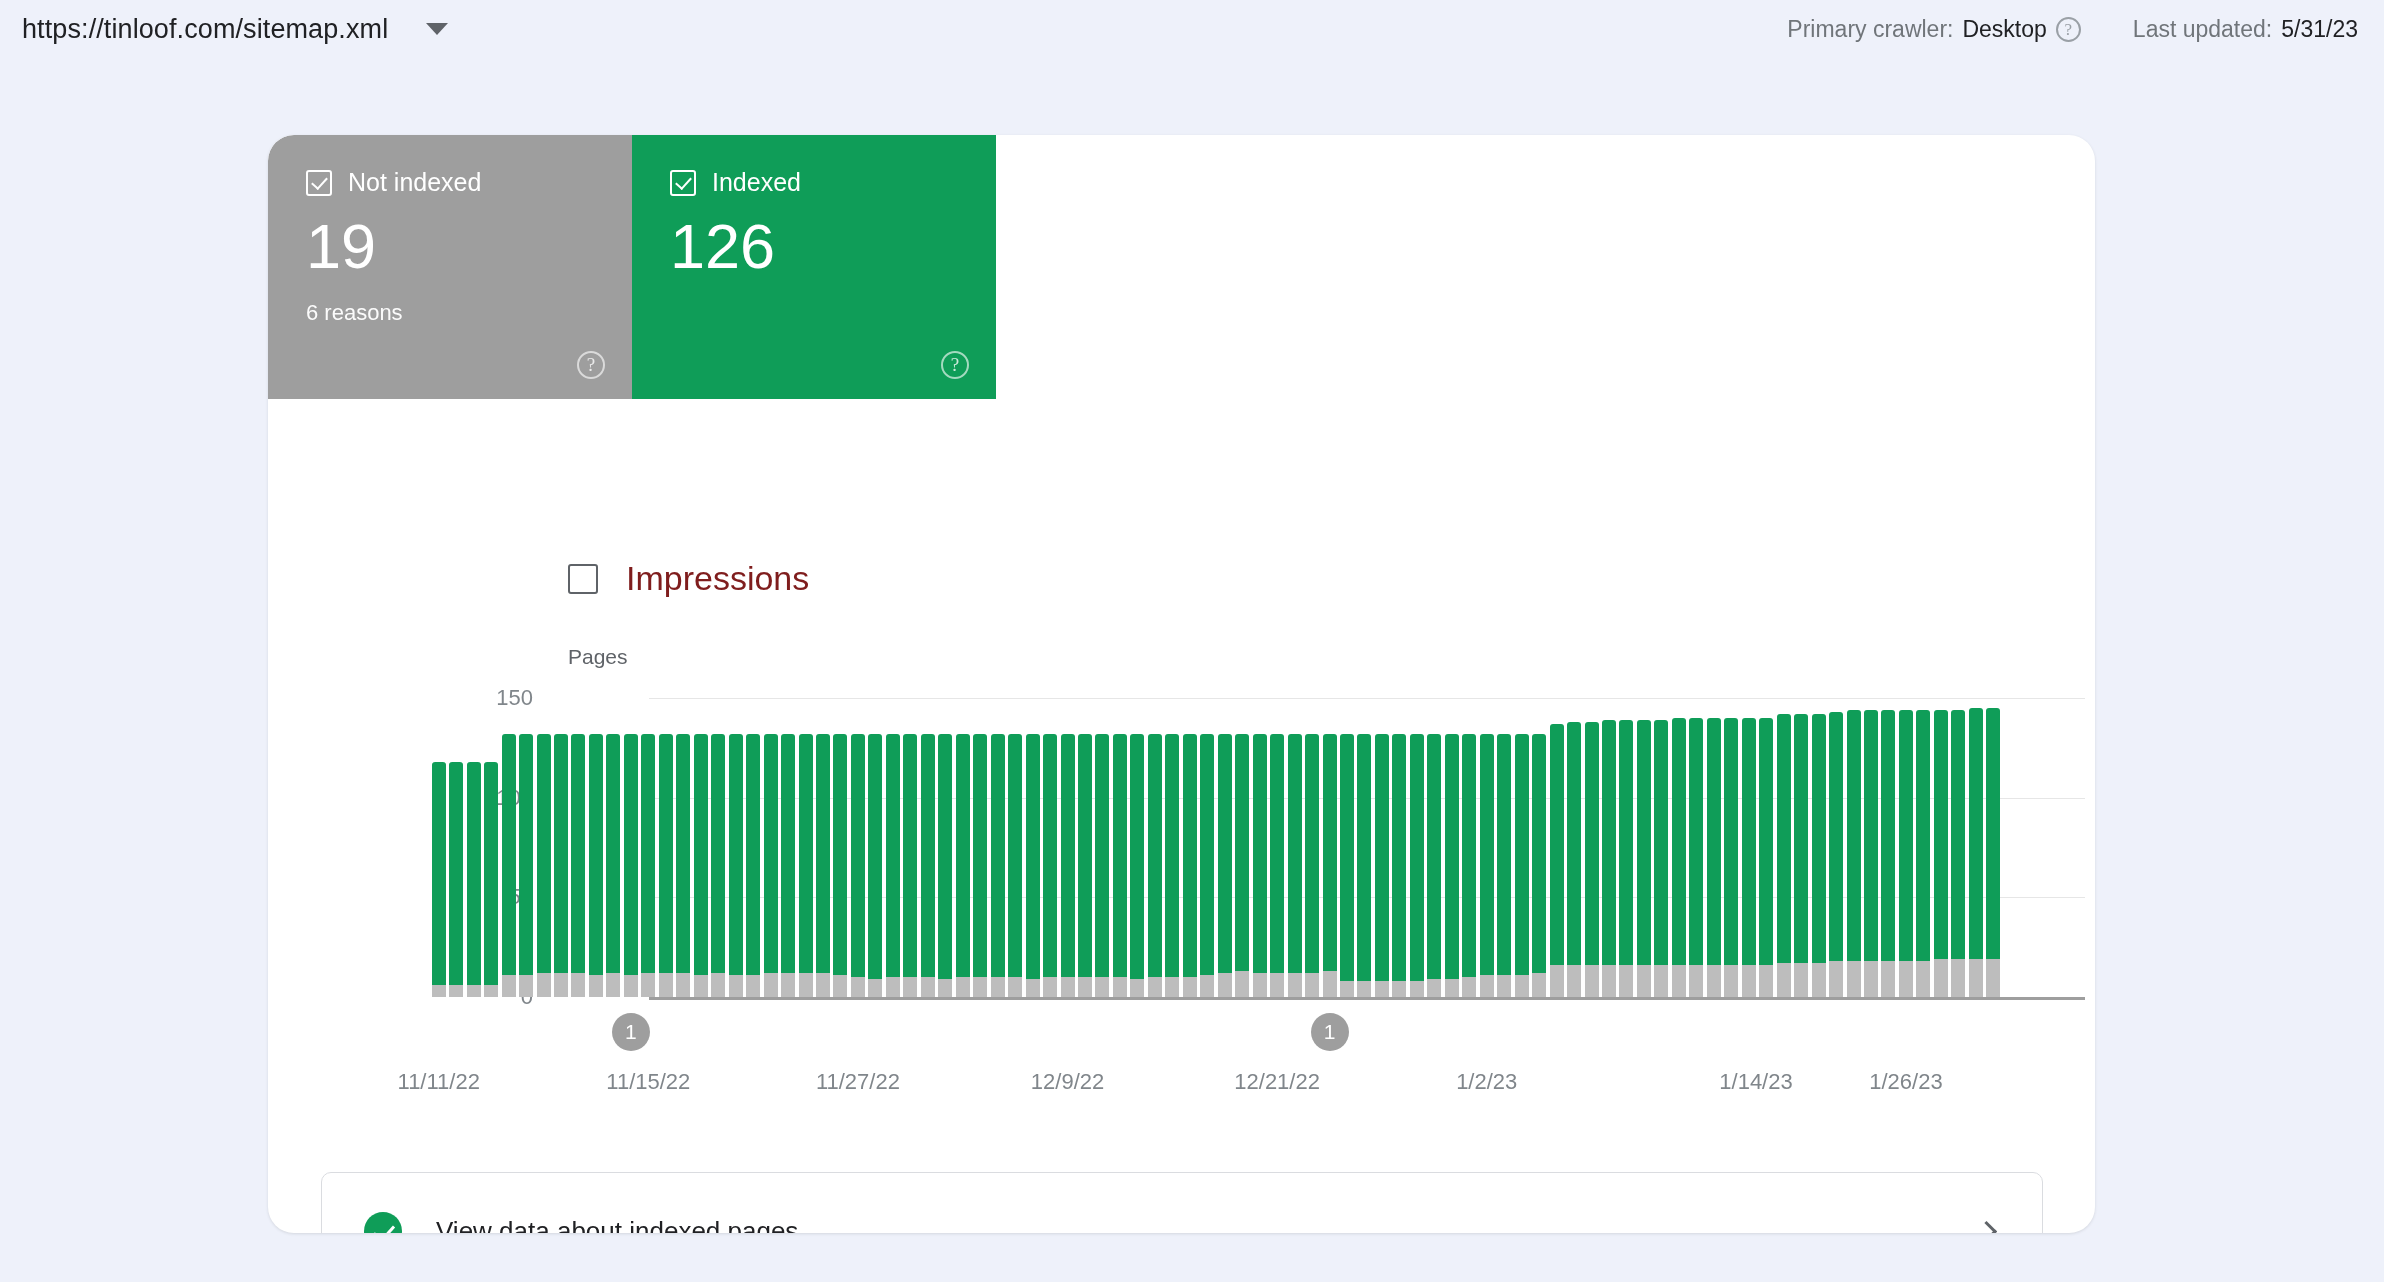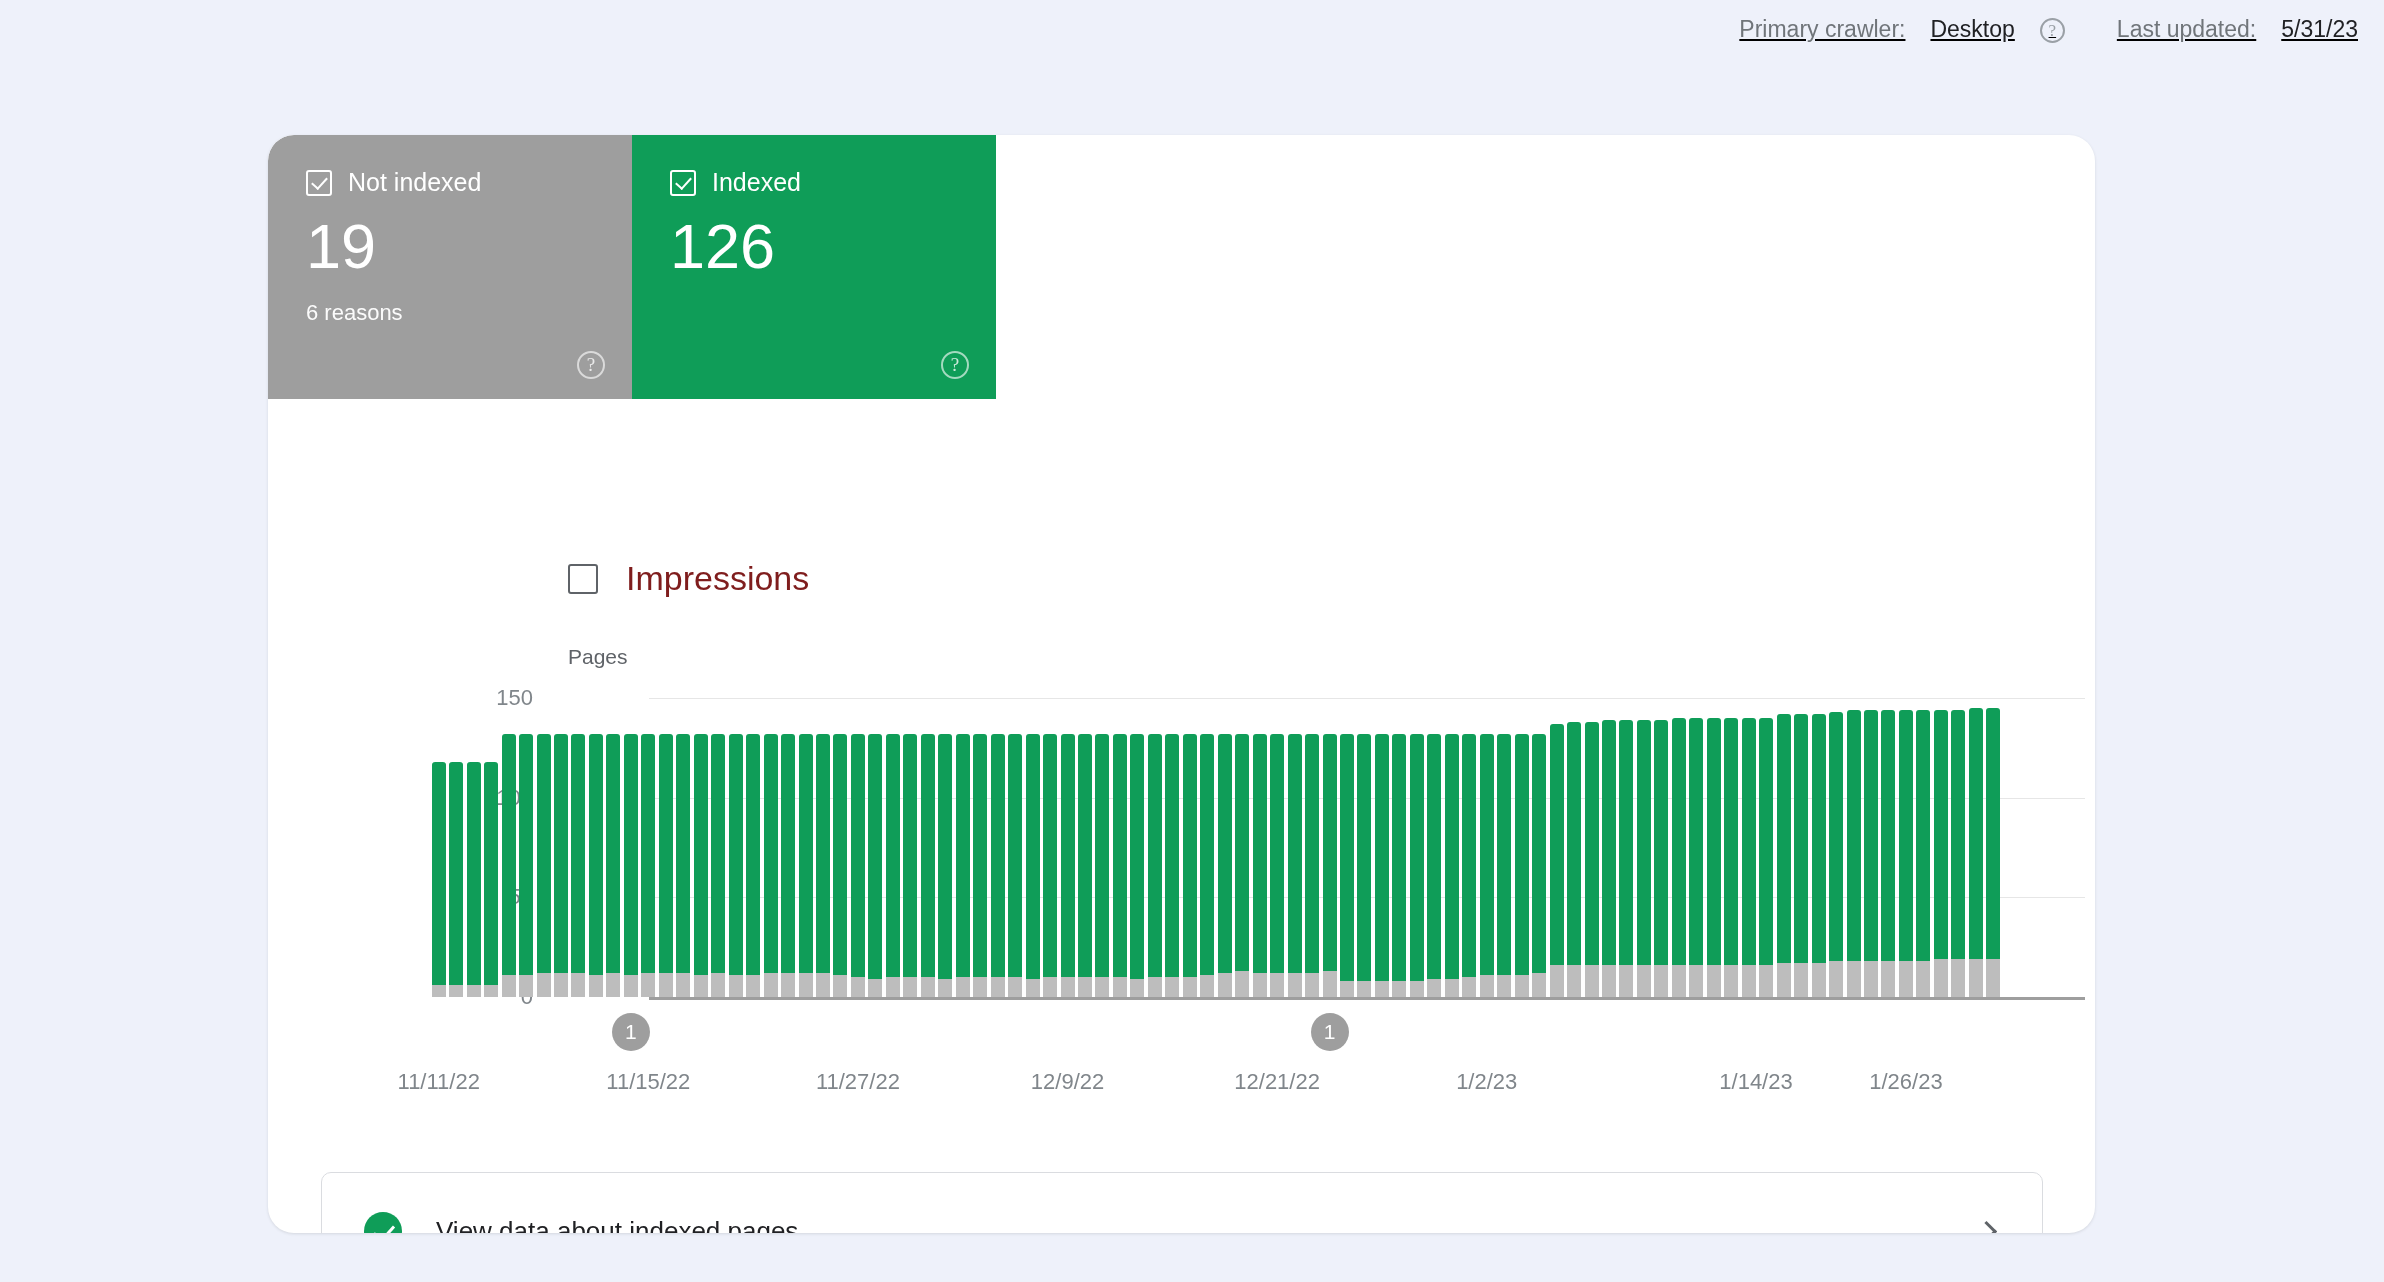--- a/index.html
+++ b/index.html
@@ -23,21 +23,21 @@
   .caret-down {
     width: 0; height: 0;
     border-left: 11px solid transparent;
     border-right: 11px solid transparent;
     border-top: 12px solid #5f6368;
   }
   #header-right {
     margin-left: auto; margin-right: 26px;
     display: flex; align-items: center; gap: 52px;
   }
-  .hdr-group { display: flex; align-items: flex-end; gap: 25px; font-size: 23px; text-decoration: underline; }
+  .hdr-group { display: flex; align-items: center; gap: 9px; font-size: 23px; }
   .hdr-label { color: #70757a; }
   .hdr-value { color: #202124; }
   .help-circle {
     width: 25px; height: 25px; border-radius: 50%;
     border: 2px solid #9aa0a6; color: #9aa0a6;
     font-size: 17px; line-height: 21px; text-align: center;
     font-family: "Liberation Serif", serif; cursor: pointer;
   }
 
   
@@ -152,20 +152,24 @@
     margin-left: auto; margin-right: 48px;
     width: 15px; height: 15px;
     border: solid #5f6368; border-width: 3px 3px 0 0;
     transform: rotate(45deg);
   }
 </style>
 </head>
 <body>
 
 <div id="topbar">
+  <div id="property-selector">
+    <span id="property-url">https://tinloof.com/sitemap.xml</span>
+    <span class="caret-down"></span>
+  </div>
   <div id="header-right">
     <div class="hdr-group">
       <span class="hdr-label">Primary crawler:</span>
       <span class="hdr-value">Desktop</span>
       <span class="help-circle">?</span>
     </div>
     <div class="hdr-group">
       <span class="hdr-label">Last updated:</span>
       <span class="hdr-value">5/31/23</span>
     </div>

